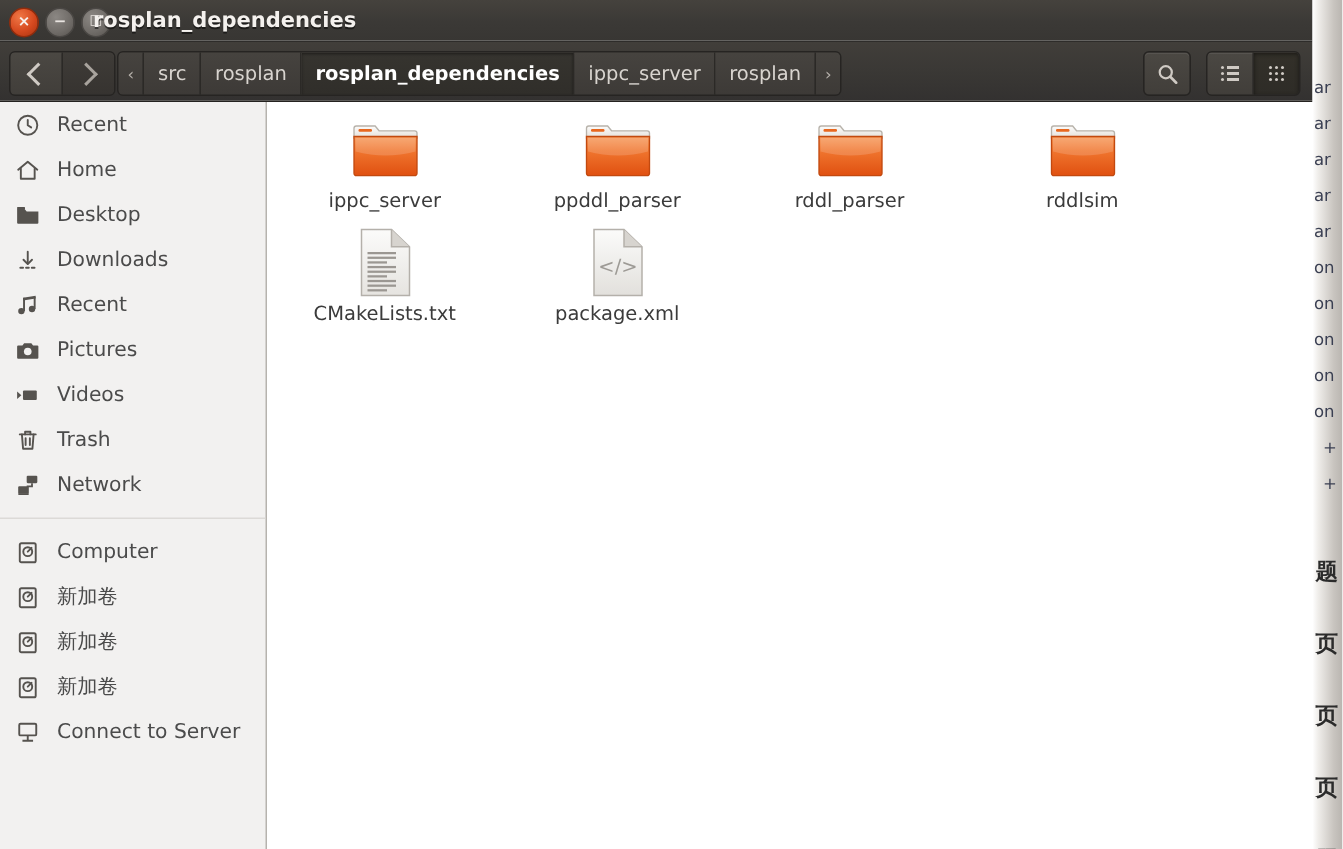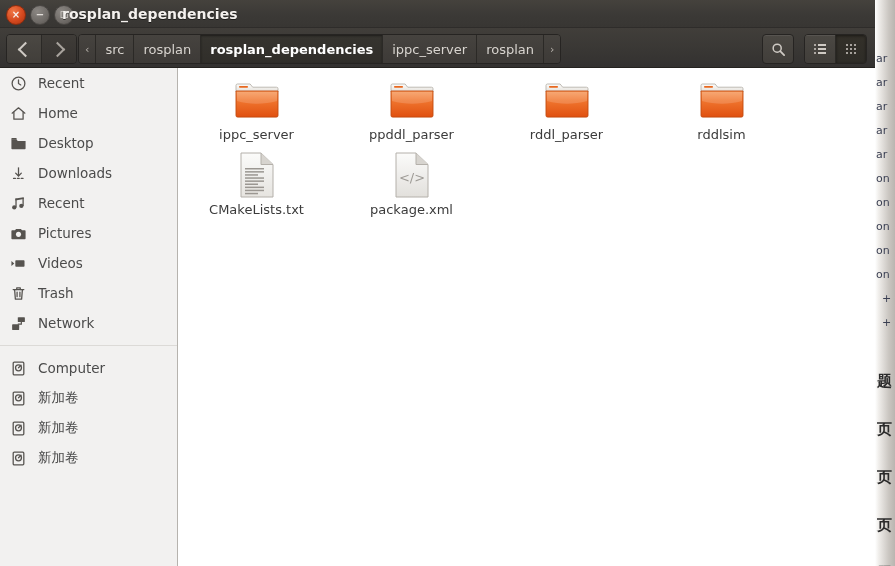--- a/index.html
+++ b/index.html
@@ -408,20 +408,30 @@
         <div class="side-item">
           <span class="sicon">
             <svg width="17" height="17" viewBox="0 0 24 24" fill="none" stroke="#56534f" stroke-width="1.8">
               <rect x="4.5" y="3" width="15" height="18" rx="1.5"></rect>
               <circle cx="12" cy="11" r="4.2"></circle>
               <path d="M12 11 15.6 7.4" stroke-linecap="round"></path>
             </svg>
           </span>
           <span class="label">新加卷</span>
         </div>
+        <div class="side-item">
+          <span class="sicon">
+            <svg width="17" height="17" viewBox="0 0 24 24" fill="none" stroke="#56534f" stroke-width="1.8">
+              <rect x="4" y="3.5" width="16" height="11" rx="1.2"></rect>
+              <path d="M12 14.5V19"></path>
+              <path d="M7 19.5h10"></path>
+            </svg>
+          </span>
+          <span class="label">Connect to Server</span>
+        </div>
       </div>
 
     <div class="content">
       <div class="grid" id="filegrid">
           <div class="item">
             <div class="thumb">
               <svg class="folder-ico" viewBox="0 0 46 40">
                 <defs>
                   <linearGradient id="fg" x1="0" y1="0" x2="0" y2="1">
                     <stop offset="0" stop-color="#f79a5c"></stop>

